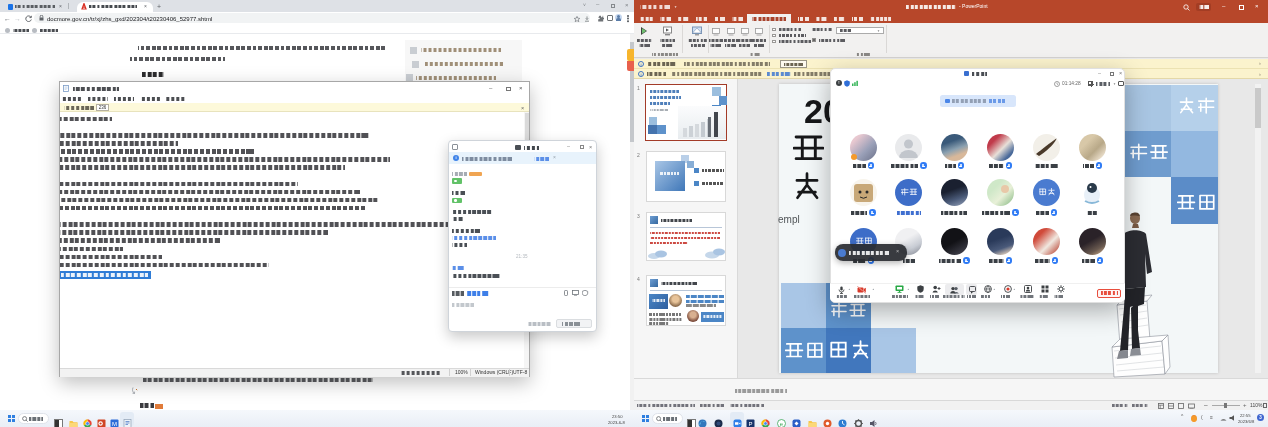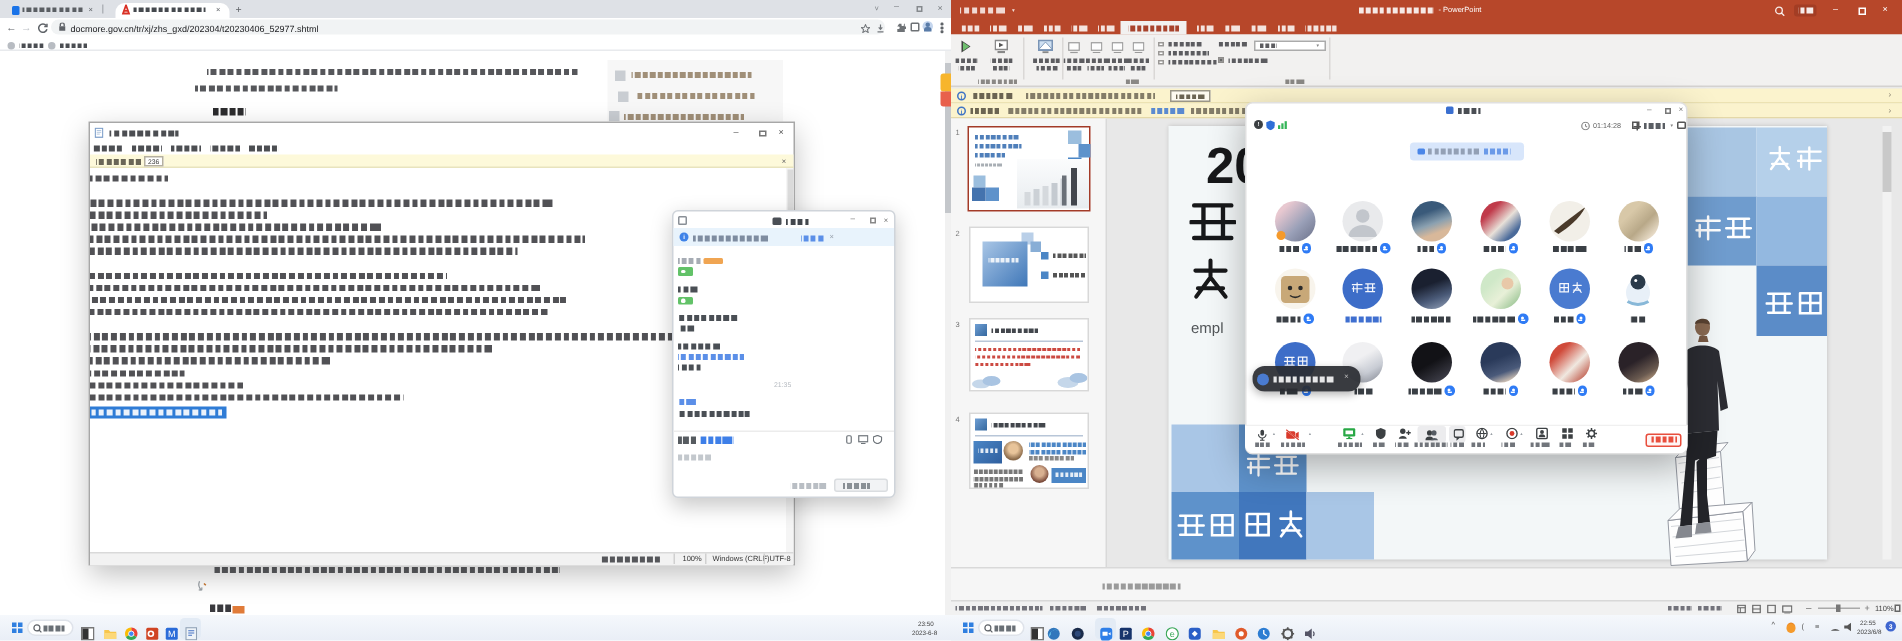--- a/index.html
+++ b/index.html
@@ -397,21 +397,21 @@
 <div class="a" style="left:793px;top:132px">
     <svg width="31.0" height="31" viewBox="0 0 31.0 31" style="display:block">
       <path d="M3.1,4.96H27.900000000000002M0.9299999999999999,16.12H30.07M3.1,26.66H27.900000000000002M9.299999999999999,6.2V26.66M22.32,6.2V26.66" stroke="#17181a" stroke-width="2.90" fill="none" stroke-linecap="round"></path>
     </svg>
   </div>
 <div class="a" style="left:793px;top:172px">
     <svg width="28.0" height="28" viewBox="0 0 28.0 28" style="display:block">
       <path d="M14.0,1.68V14.0M3.9200000000000004,8.4H24.08M13.16,14.0L4.48,25.76M14.84,14.0L24.08,25.76M5.6000000000000005,20.16H22.400000000000002" stroke="#17181a" stroke-width="2.70" fill="none" stroke-linecap="round"></path>
     </svg>
   </div>
-<div class="a" style="left:794px;top:215px;font:400 10px 'Liberation Sans',sans-serif;color:#515558;letter-spacing:0px;white-space:nowrap;line-height:1">empl</div>
+<div class="a" style="left:778px;top:215px;font:400 10px 'Liberation Sans',sans-serif;color:#515558;letter-spacing:0px;white-space:nowrap;line-height:1">empl</div>
 <div class="a" style="left:781px;top:283px;width:45px;height:45px;background:#a9c6e6"></div>
 <div class="a" style="left:826px;top:283px;width:45px;height:45px;background:#5e92cb"></div>
 <div class="a" style="left:831px;top:302px">
     <svg width="34.6" height="16" viewBox="0 0 34.6 16" style="display:block">
       <path d="M0.96,3.84H15.04M0.96,9.6H15.04M8.0,1.28V15.04M2.88,6.4V13.44M20.16,2.56H32.96M19.04,8.32H34.08M20.16,13.76H32.96M23.36,3.2V13.76M30.08,3.2V13.76" stroke="#fff" stroke-width="1.50" fill="none" stroke-linecap="round"></path>
     </svg>
   </div>
 <div class="a" style="left:781px;top:328px;width:45px;height:45px;background:#5e92cb"></div>
 <div class="a" style="left:785px;top:341px">
     <svg width="38.9" height="18" viewBox="0 0 38.9 18" style="display:block">

